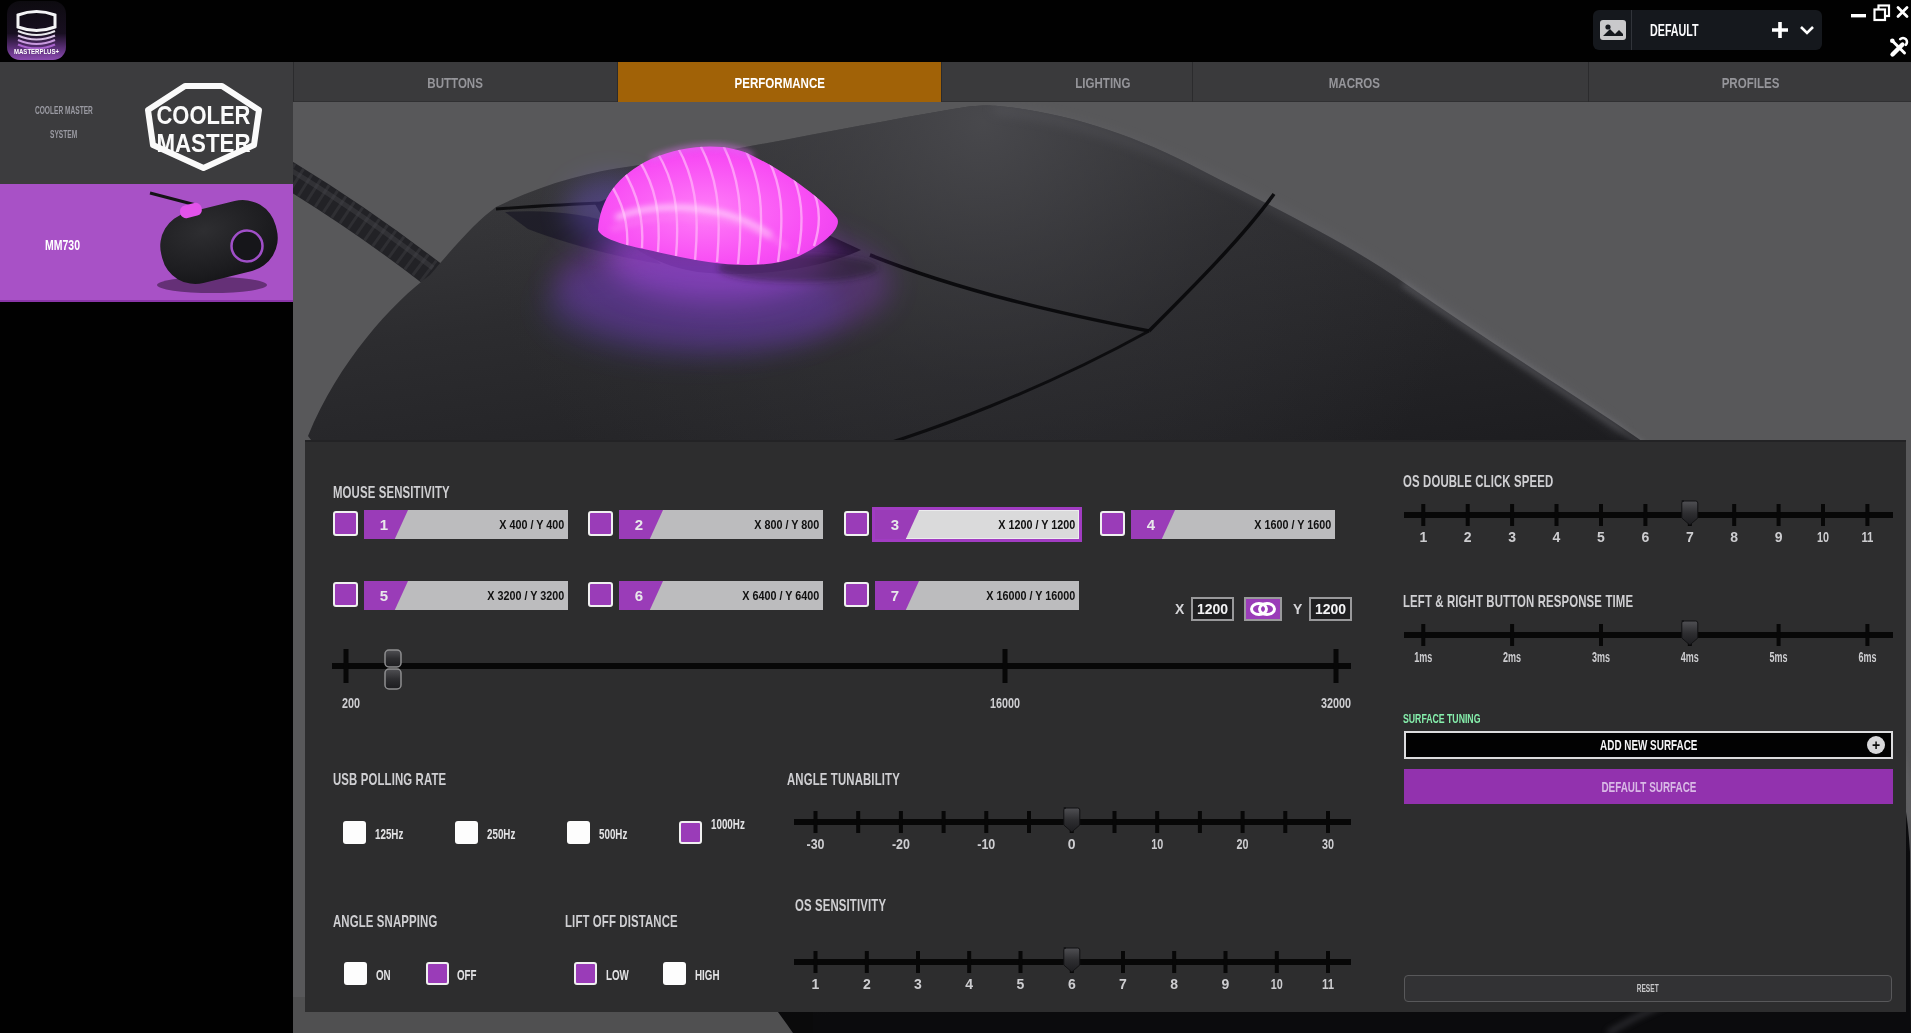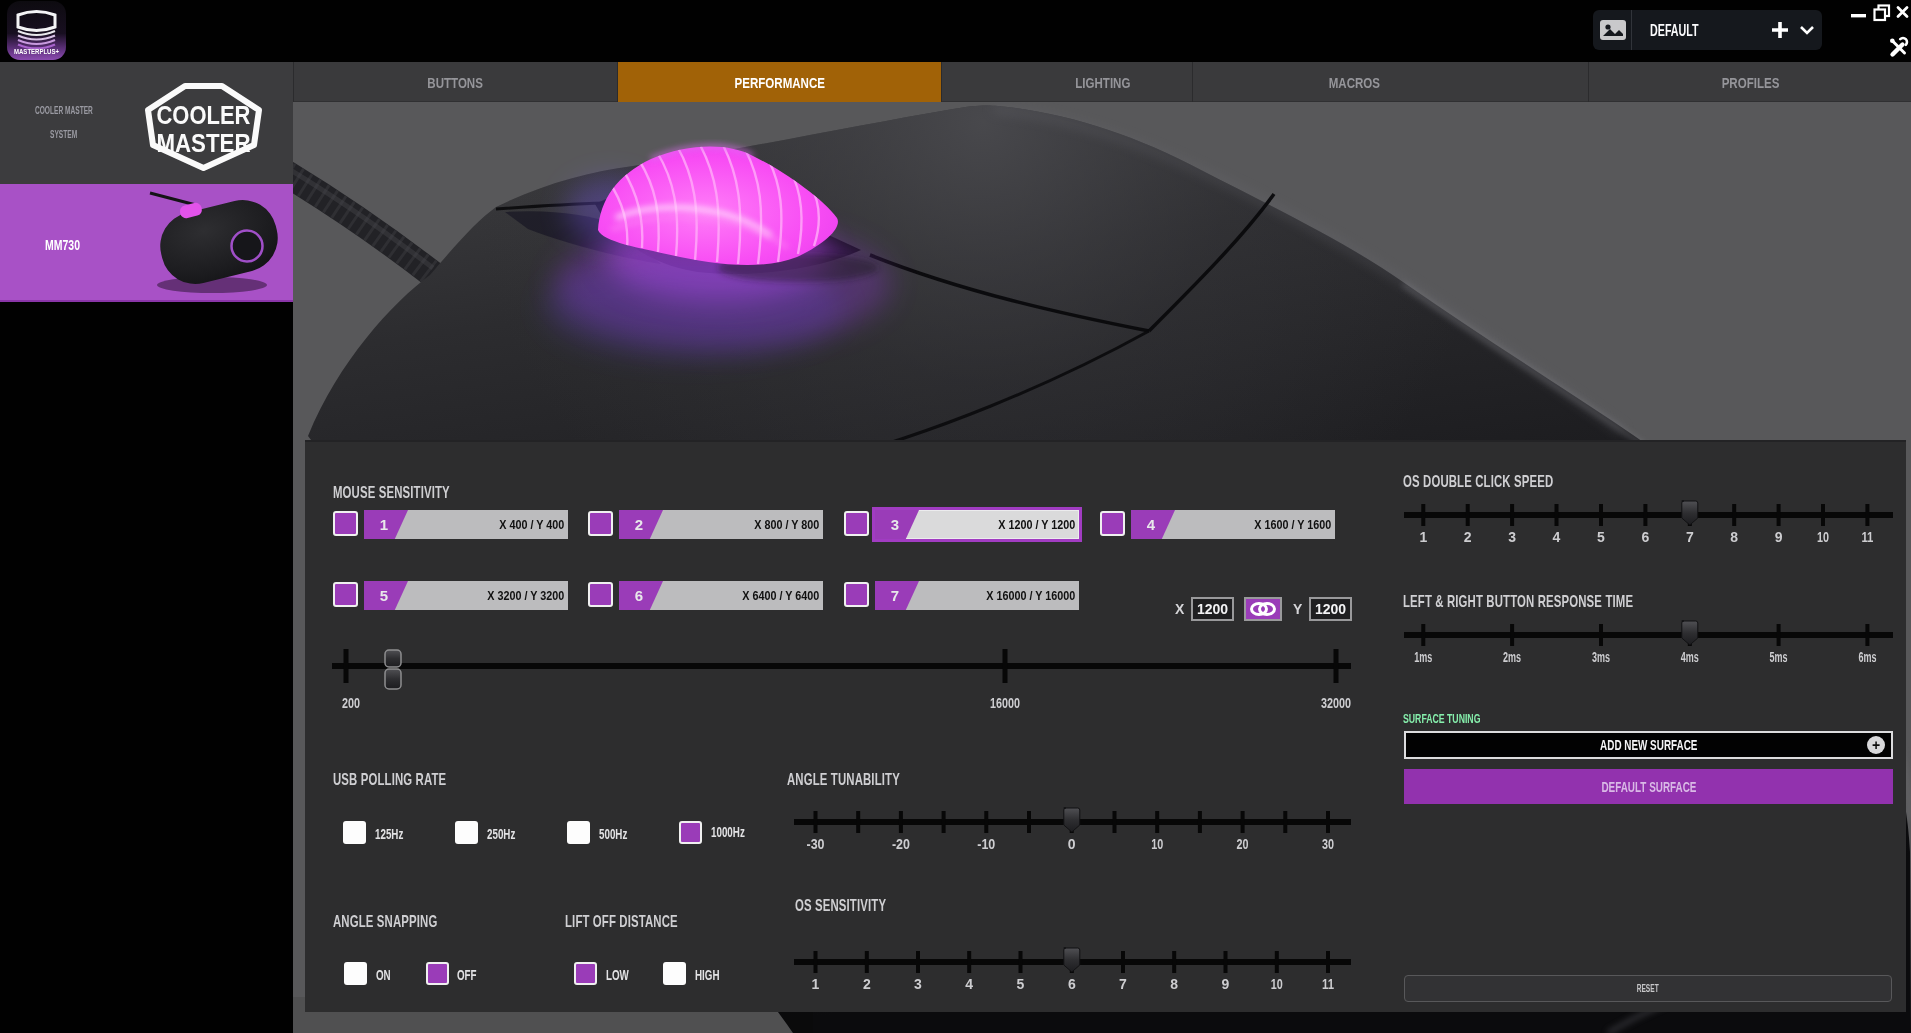--- a/index.html
+++ b/index.html
@@ -286,21 +286,21 @@
  <div class="xybox" style="left:1004px;top:157px;">1200</div>
 
  <div class="title" style="left:28px;top:330px;"><span class="cx">USB POLLING RATE</span></div>
  <div class="cb" style="left:38px;top:381px;"></div>
     <div class="cblab" style="left:70px;top:386px;"><span class="cx8">125Hz</span></div>
  <div class="cb" style="left:150px;top:381px;"></div>
     <div class="cblab" style="left:182px;top:386px;"><span class="cx8">250Hz</span></div>
  <div class="cb" style="left:262px;top:381px;"></div>
     <div class="cblab" style="left:294px;top:386px;"><span class="cx8">500Hz</span></div>
  <div class="cb p" style="left:374px;top:381px;"></div>
-    <div class="cblab" style="left:406px;top:384px;"><span class="cx8">1000Hz</span></div>
+    <div class="cblab" style="left:406px;top:376px;"><span class="cx8">1000Hz</span></div>
 
  <div class="title" style="left:482px;top:330px;"><span class="cx">ANGLE TUNABILITY</span></div>
  <div class="title" style="left:28px;top:472px;"><span class="cx">ANGLE SNAPPING</span></div>
  <div class="cb" style="left:39px;top:522px;"></div>
     <div class="cblab" style="left:71px;top:527px;"><span class="cx8">ON</span></div>
  <div class="cb p" style="left:121px;top:522px;"></div>
     <div class="cblab" style="left:152px;top:527px;"><span class="cx8">OFF</span></div>
 
  <div class="title" style="left:260px;top:472px;"><span class="cx">LIFT OFF DISTANCE</span></div>
  <div class="cb p" style="left:269px;top:522px;"></div>

